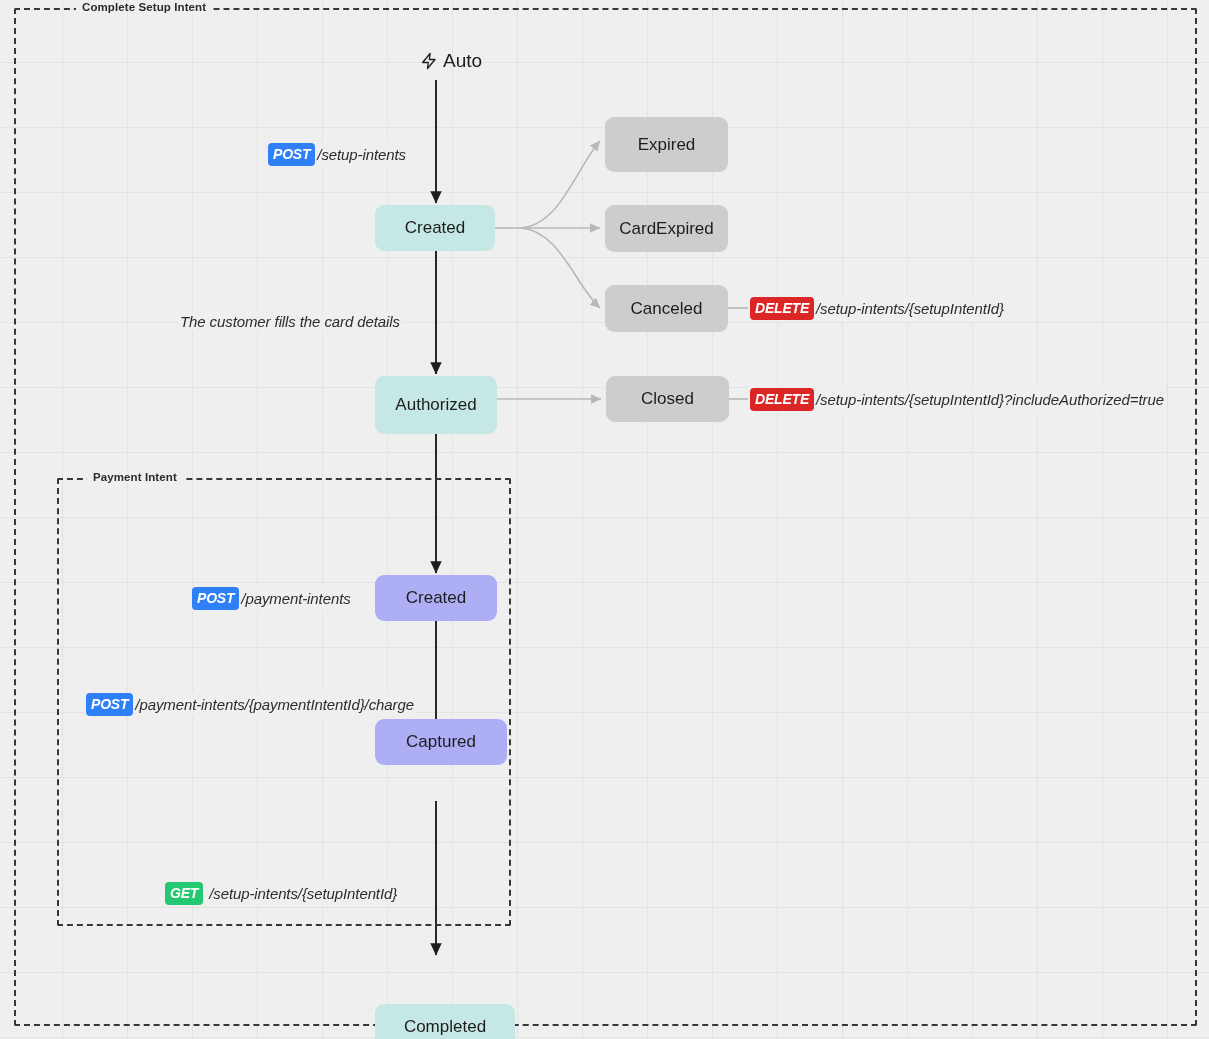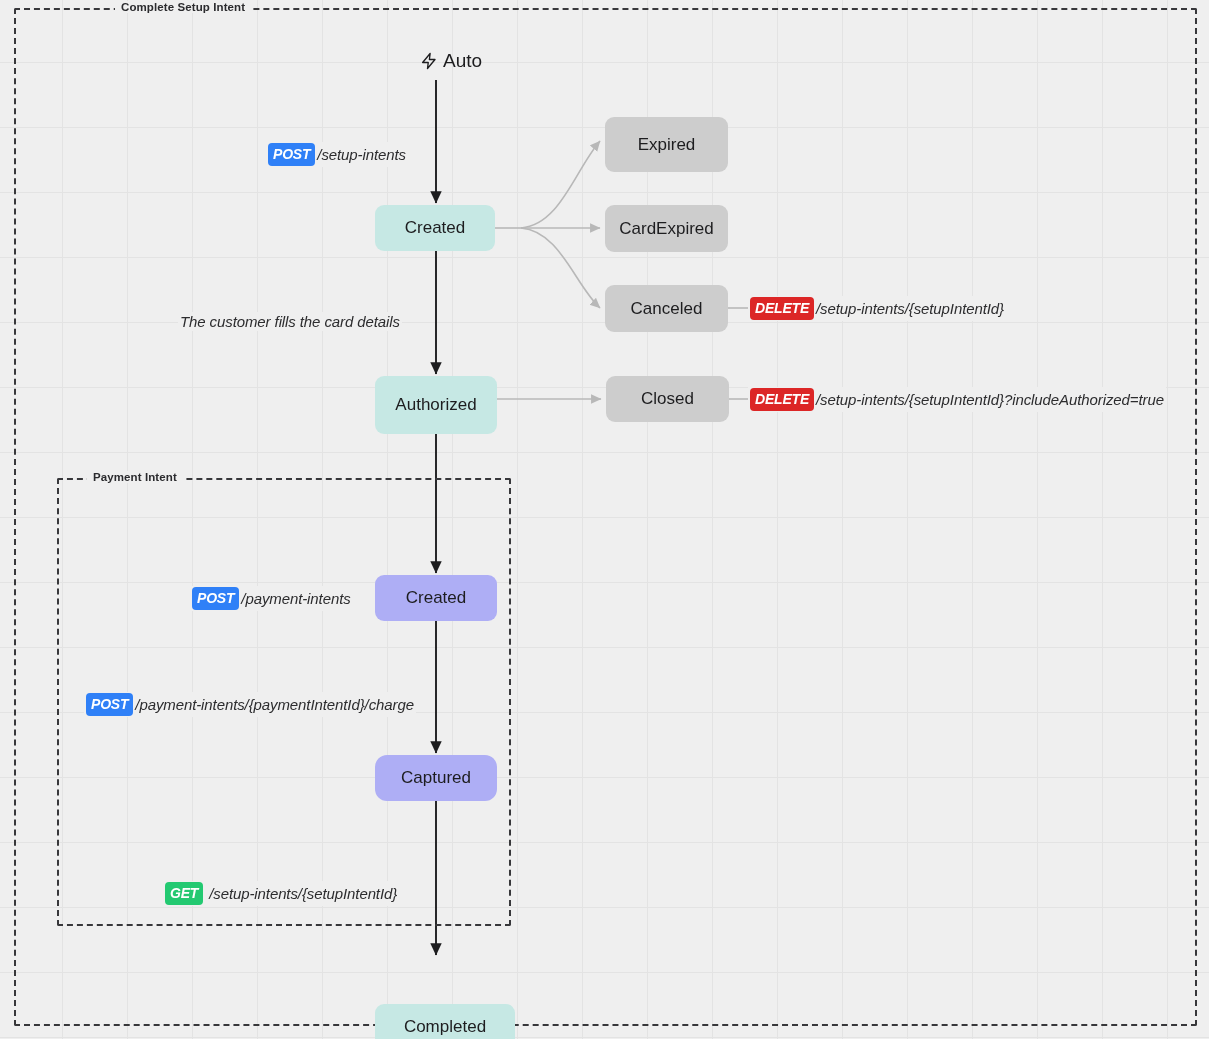--- a/index.html
+++ b/index.html
@@ -123,21 +123,21 @@
   <path d="M729,399 L748,399" stroke="#b8b8b8" stroke-width="1.6" fill="none"></path>
 
   <path d="M436,422 L436,573" stroke="#1d1d1f" stroke-width="1.9" fill="none" marker-end="url(#arrowDark)"></path>
 
   <path d="M436,621 L436,753" stroke="#1d1d1f" stroke-width="1.9" fill="none" marker-end="url(#arrowDark)"></path>
 
   <path d="M436,801 L436,955" stroke="#1d1d1f" stroke-width="1.9" fill="none" marker-end="url(#arrowDark)"></path>
 </svg>
 
 <div class="group" style="left:14px;top:8px;width:1183px;height:1018px;">
-  <span class="group-label" style="left:60px;margin-left:39px;">Complete Setup Intent</span>
+  <span class="group-label" style="left:60px;">Complete Setup Intent</span>
 </div>
 
 <div class="group" style="left:57px;top:478px;width:454px;height:448px;">
   <span class="group-label" style="left:28px;">Payment Intent</span>
 </div>
 
 <div class="startlabel" style="left:420px;top:50px;align-items:flex-end;">
   <span style="display:inline-flex;width:18px;height:22px;">
     <svg viewBox="0 0 24 24" width="18" height="22" fill="none" stroke="#1d1d1f" stroke-width="1.8" stroke-linejoin="round" stroke-linecap="round">
       <polygon points="13.5,2 3.5,14 11,14 10,22 20,10 12.5,10"></polygon>
@@ -167,21 +167,21 @@
 </div>
 
 <div class="node gray" style="left:606px;top:376px;width:123px;height:46px;">
   <span>Closed</span>
 </div>
 
 <div class="node purple" style="left:375px;top:575px;width:122px;height:46px;">
   <span>Created</span>
 </div>
 
-<div class="node purple" style="left:375px;top:755px;width:122px;height:46px;border-radius:12px;">
+<div class="node purple" style="left:375px;top:719px;width:132px;height:46px;">
   <span>Captured</span>
 </div>
 
 <div class="node teal" style="left:375px;top:1004px;width:140px;height:46px;">
   <span>Completed</span>
 </div>
 
 <div class="elabel" style="left:266px;top:142px;">
   <span class="verb post">POST</span>
   <span class="path">/setup-intents</span>

